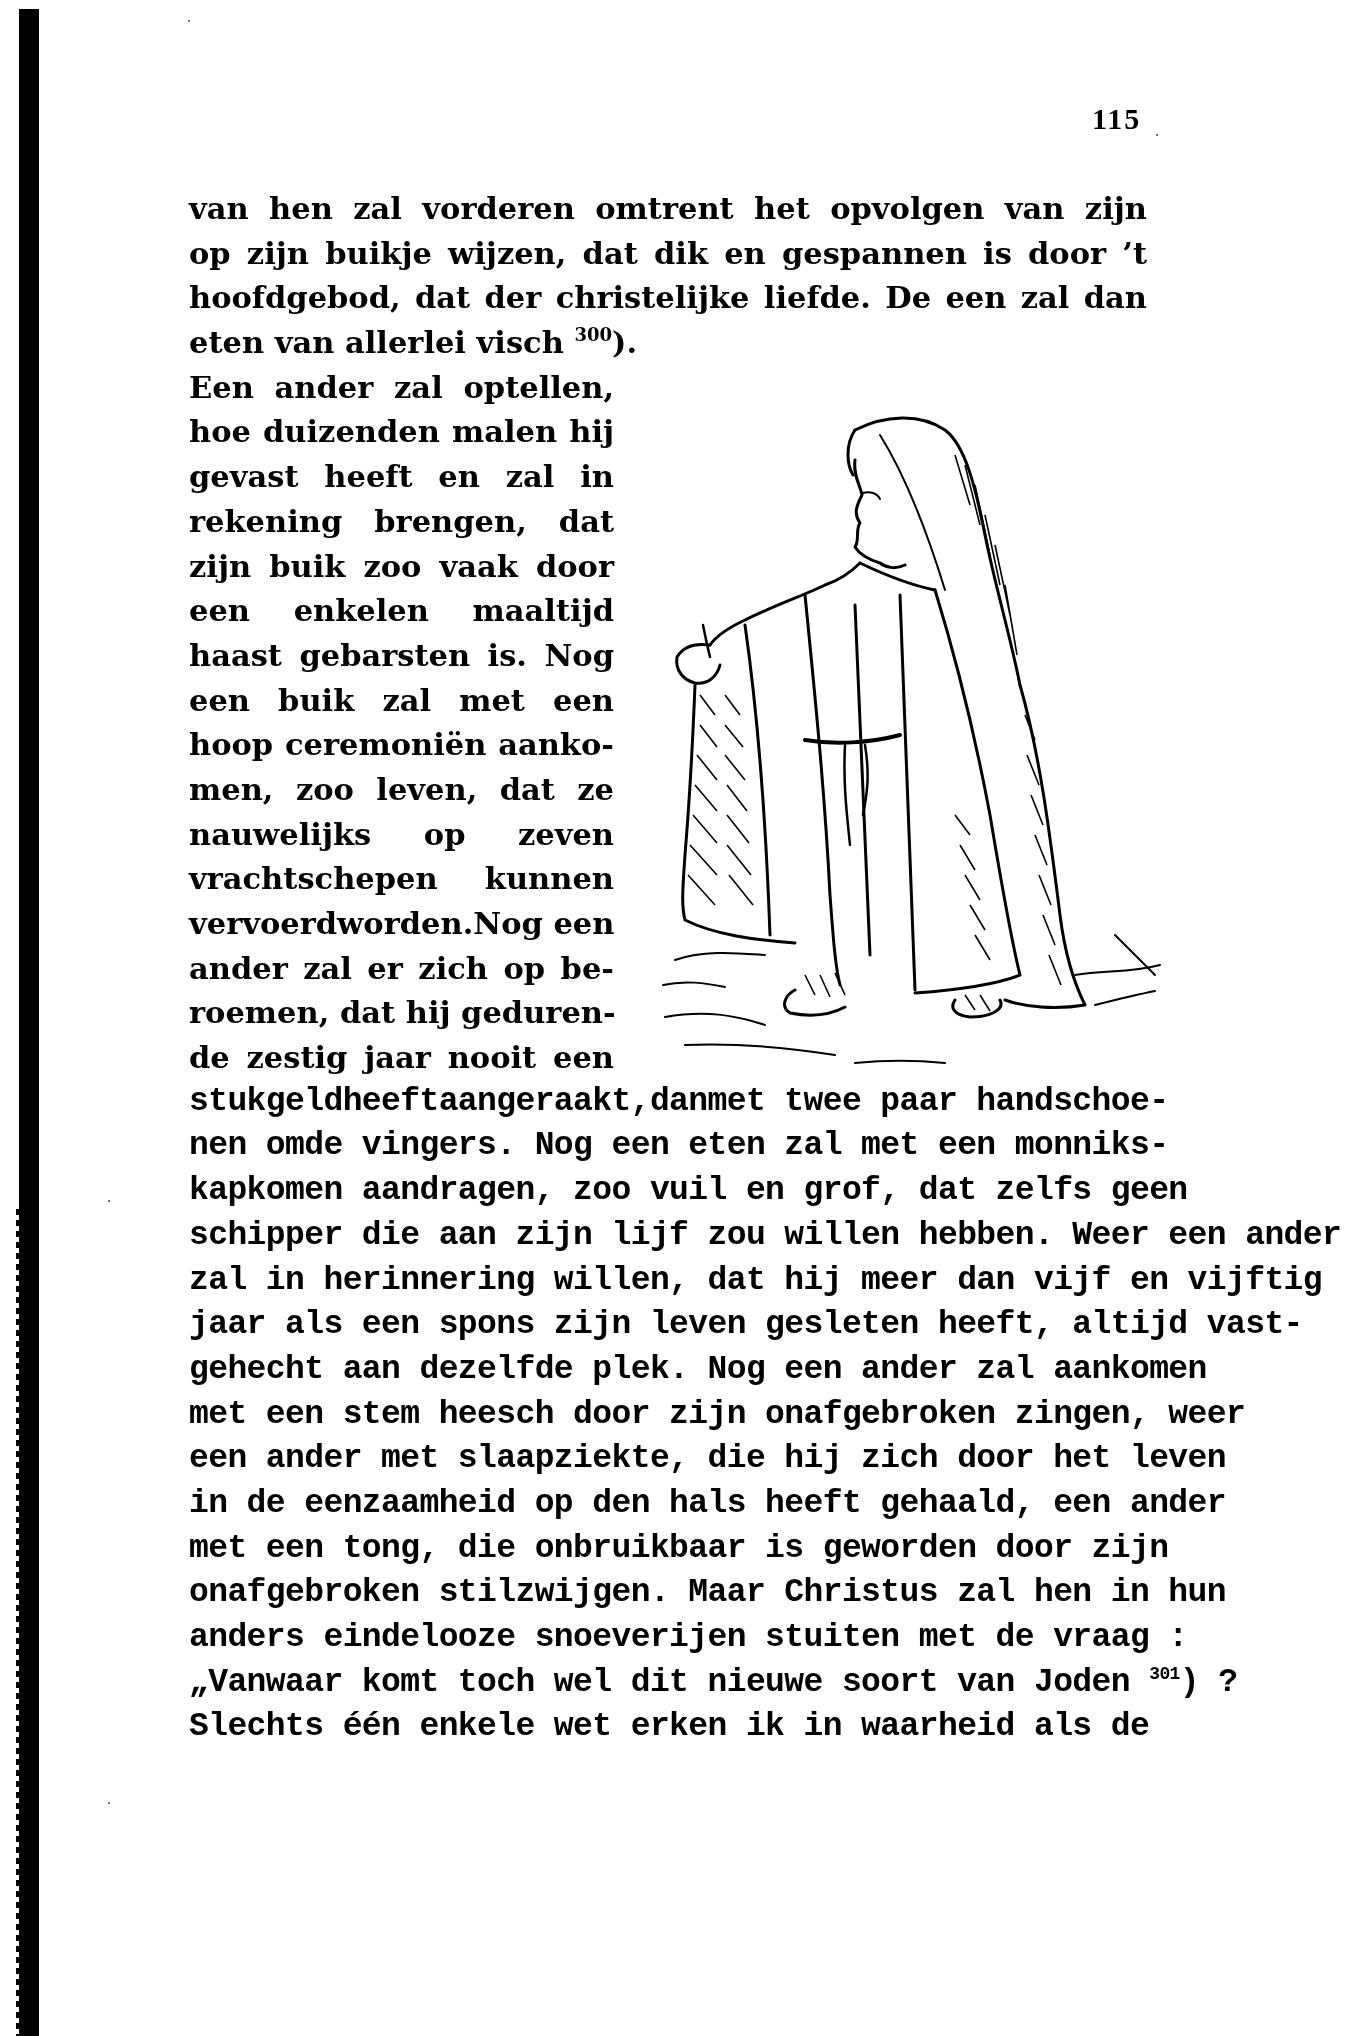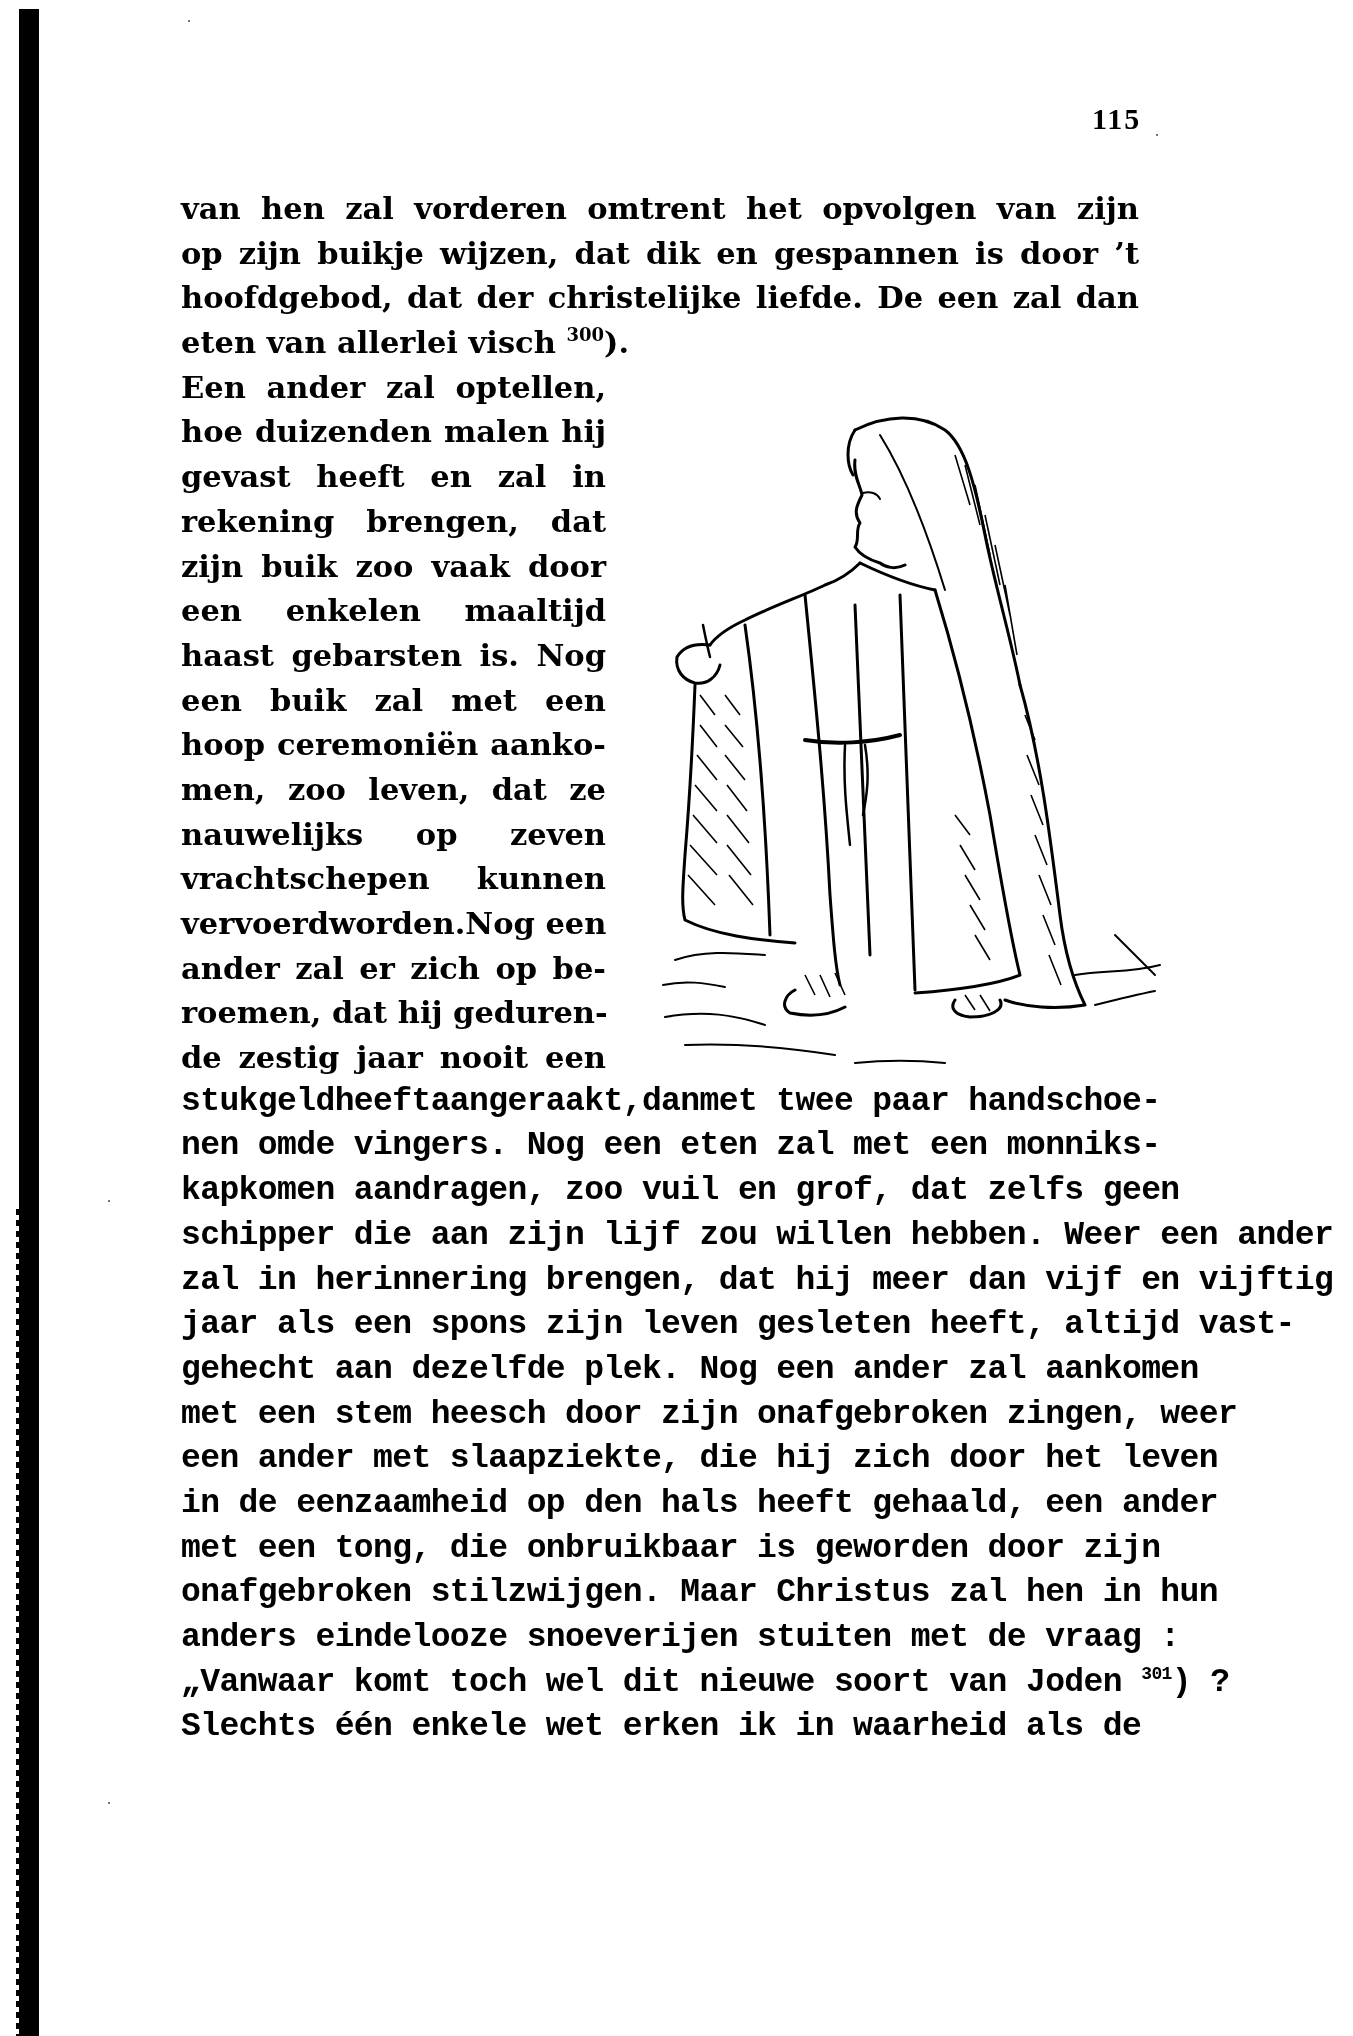--- a/index.html
+++ b/index.html
@@ -43,21 +43,21 @@
       position: absolute;
       left: 1092px;
       top: 102px;
       font-size: 30px;
       font-weight: bold;
       letter-spacing: 2px;
       font-family: "Liberation Serif", serif;
     }
     .text-block {
       position: absolute;
-      left: 181px;
+      left: 189px;
       top: 186px;
       width: 960px;
     }
     .line {
       height: 44.7px;
       line-height: 44.7px;
       font-size: 30.5px;
       font-weight: bold;
       white-space: nowrap;
       text-align: justify;
@@ -115,21 +115,21 @@
     <div class="line narrow"><span>nauwelijks op zeven</span></div>
     <div class="line narrow"><span>vrachtschepen kunnen</span></div>
     <div class="line narrow"><span>vervoerdworden.Nog een</span></div>
     <div class="line narrow"><span>ander zal er zich op be-</span></div>
     <div class="line narrow"><span>roemen, dat hij geduren-</span></div>
     <div class="line narrow"><span>de zestig jaar nooit een</span></div>
     <div class="line full condensed"><span>stukgeldheeftaangeraakt,danmet twee paar handschoe-</span></div>
     <div class="line full condensed"><span>nen omde vingers. Nog een eten zal met een monniks-</span></div>
     <div class="line full condensed"><span>kapkomen aandragen, zoo vuil en grof, dat zelfs geen</span></div>
     <div class="line full condensed"><span>schipper die aan zijn lijf zou willen hebben. Weer een ander</span></div>
-    <div class="line full condensed"><span>zal in herinnering brengen, dat hij meer dan vijf en vijftig</span></div>
+    <div class="line full condensed"><span>zal in herinnering willen, dat hij meer dan vijf en vijftig</span></div>
     <div class="line full condensed"><span>jaar als een spons zijn leven gesleten heeft, altijd vast-</span></div>
     <div class="line full condensed"><span>gehecht aan dezelfde plek. Nog een ander zal aankomen</span></div>
     <div class="line full condensed"><span>met een stem heesch door zijn onafgebroken zingen, weer</span></div>
     <div class="line full condensed"><span>een ander met slaapziekte, die hij zich door het leven</span></div>
     <div class="line full condensed"><span>in de eenzaamheid op den hals heeft gehaald, een ander</span></div>
     <div class="line full condensed"><span>met een tong, die onbruikbaar is geworden door zijn</span></div>
     <div class="line full condensed"><span>onafgebroken stilzwijgen. Maar Christus zal hen in hun</span></div>
     <div class="line full condensed"><span>anders eindelooze snoeverijen stuiten met de vraag :</span></div>
     <div class="line full condensed"><span>„Vanwaar komt toch wel dit nieuwe soort van Joden</span><span>&nbsp;</span><sup class="fn">301</sup><span>) ?</span></div>
     <div class="line full condensed"><span>Slechts één enkele wet erken ik in waarheid als de</span></div>

